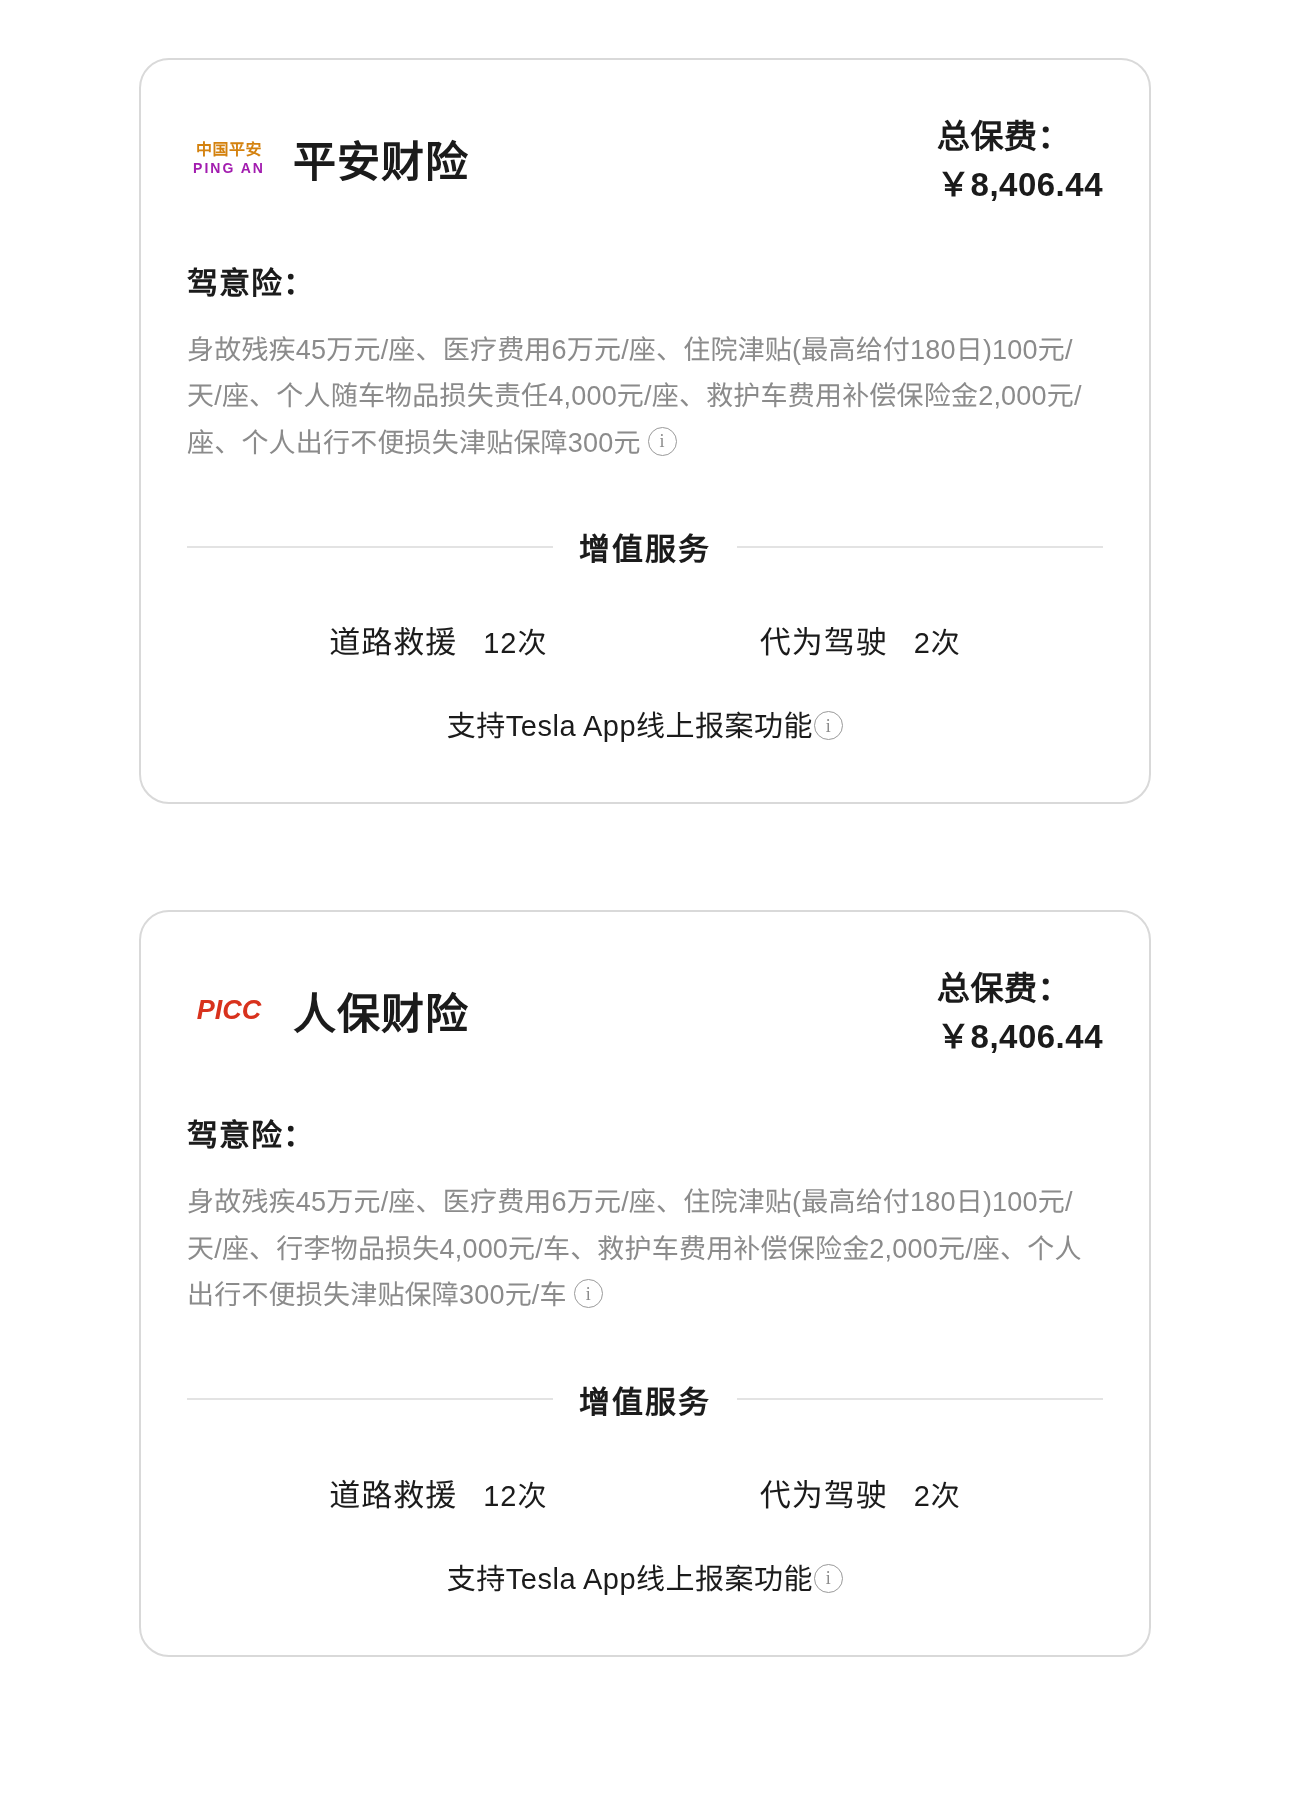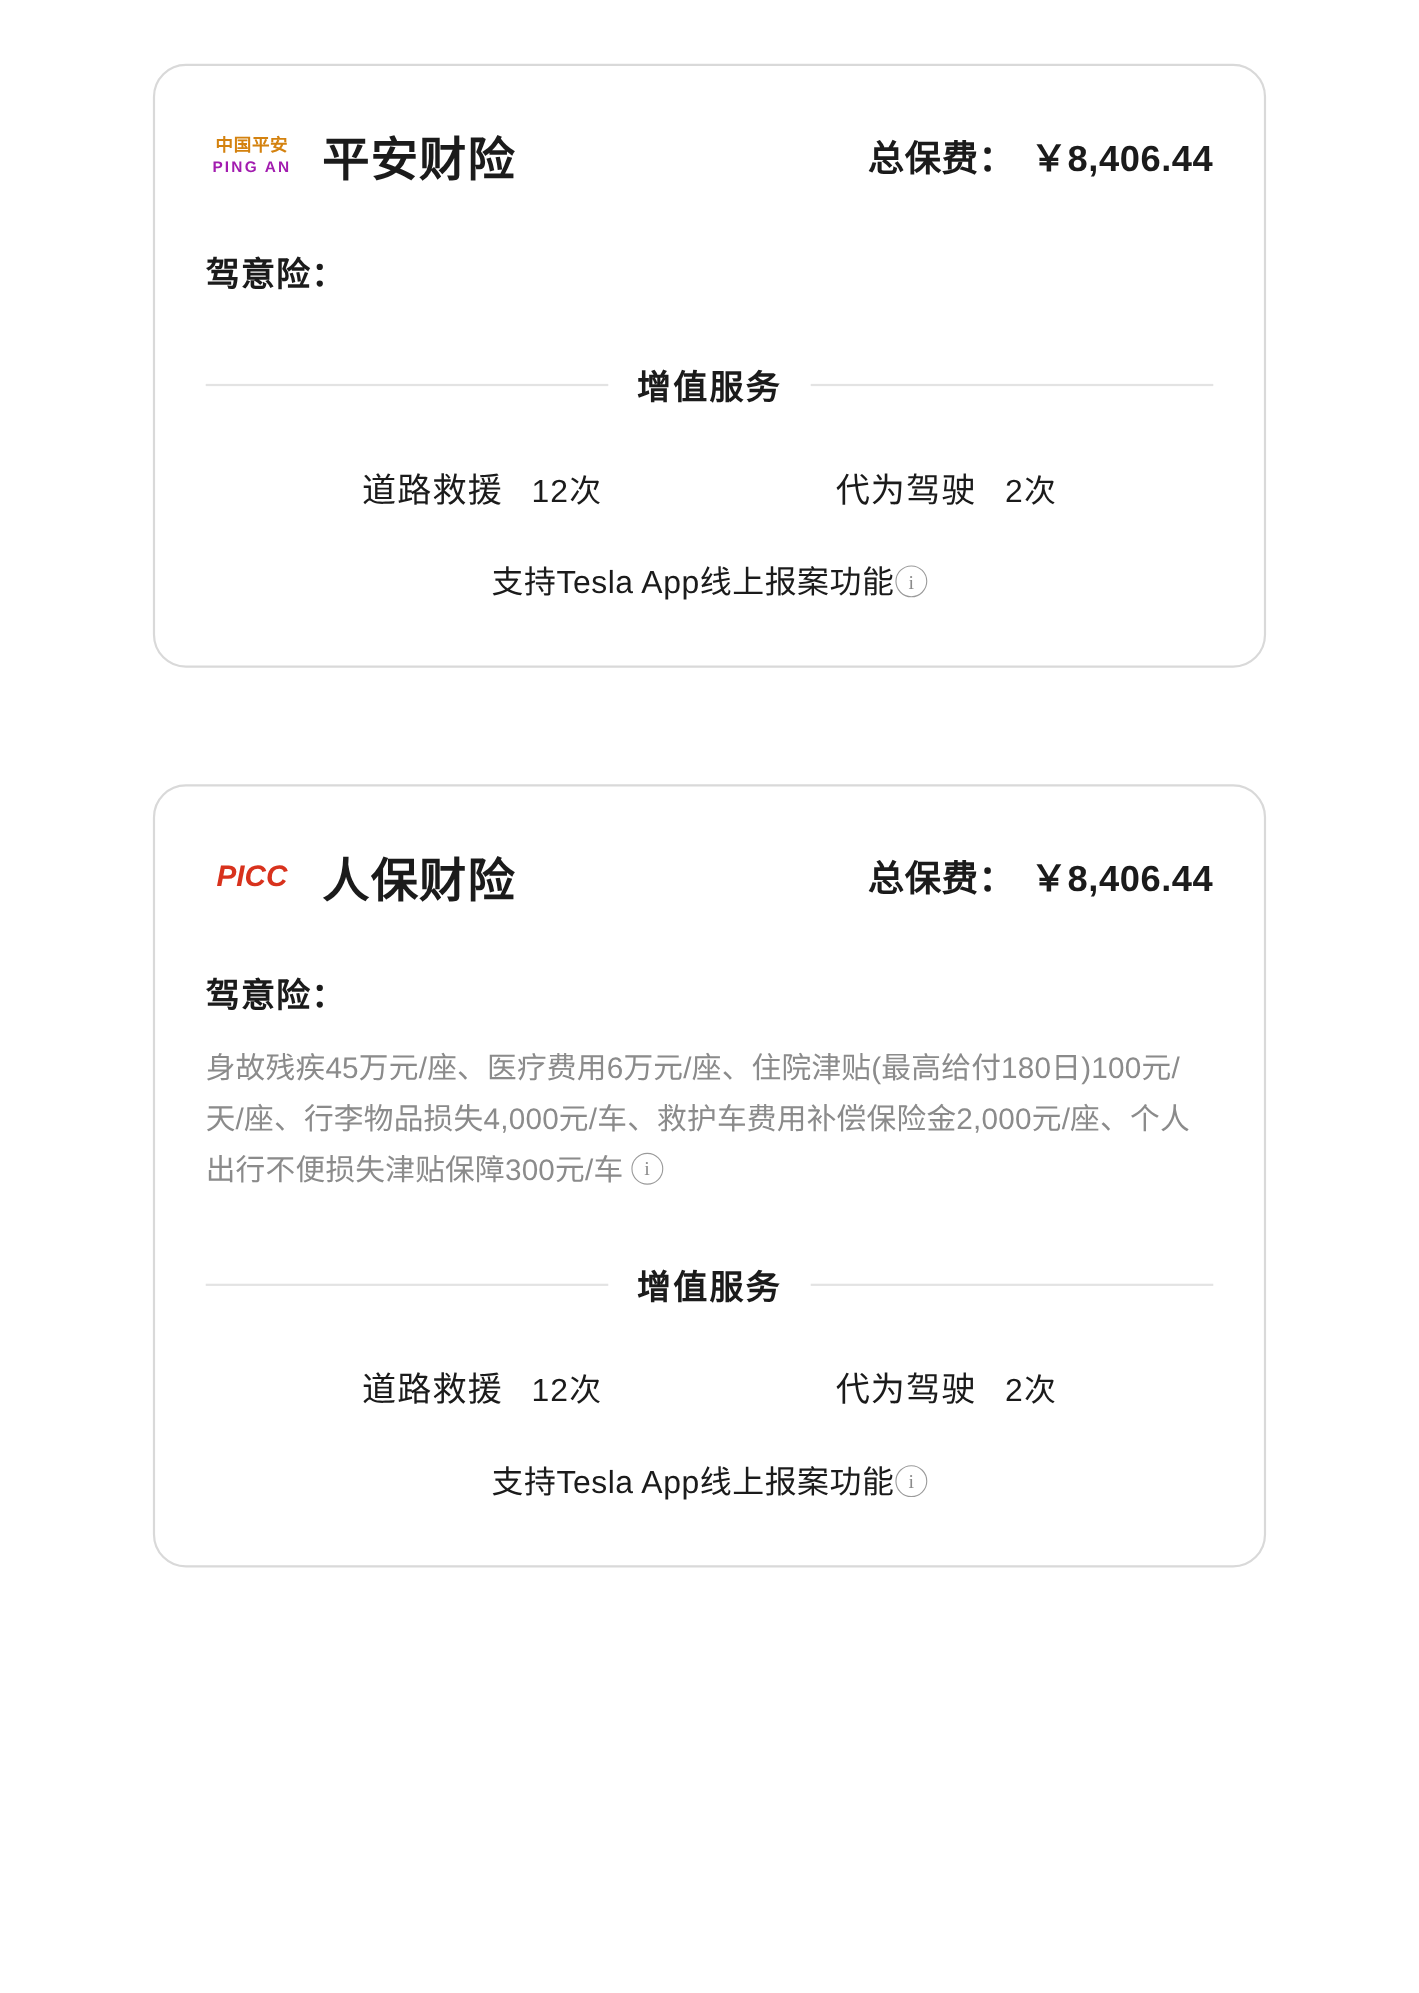--- a/index.html
+++ b/index.html
@@ -87,20 +87,21 @@
     letter-spacing: 1px;
   }
   .premium {
     font-size: 33px;
     font-weight: 700;
     color: #1b1b1b;
     letter-spacing: 0.5px;
     display: flex;
     align-items: baseline;
     white-space: nowrap;
+    flex-direction: column;
   }
   .premium .amount { margin-left: 14px; }
 
   .section-label {
     font-size: 31px;
     font-weight: 700;
     color: #1b1b1b;
     margin: 42px 0 0 0;
     letter-spacing: 1px;
   }
@@ -198,20 +199,23 @@
         <span class="insurer-name">平安财险</span>
       </div>
       <div class="premium">
         <span>总保费：</span>
         <span class="amount">￥8,406.44</span>
       </div>
     </div>
 
     <div class="section-label">驾意险：</div>
 
+    <div class="coverage-text">
+      <span>身故残疾45万元/座、医疗费用6万元/座、住院津贴(最高给付180日)100元/天/座、个人随车物品损失责任4,000元/座、救护车费用补偿保险金2,000元/座、个人出行不便损失津贴保障300元</span><span class="info-icon"></span>
+    </div>
 
     <div class="divider-title">
       <span class="rule"></span>
       <span class="txt">增值服务</span>
       <span class="rule"></span>
     </div>
 
     <div class="services">
       <div class="service">
         <span>道路救援</span>

